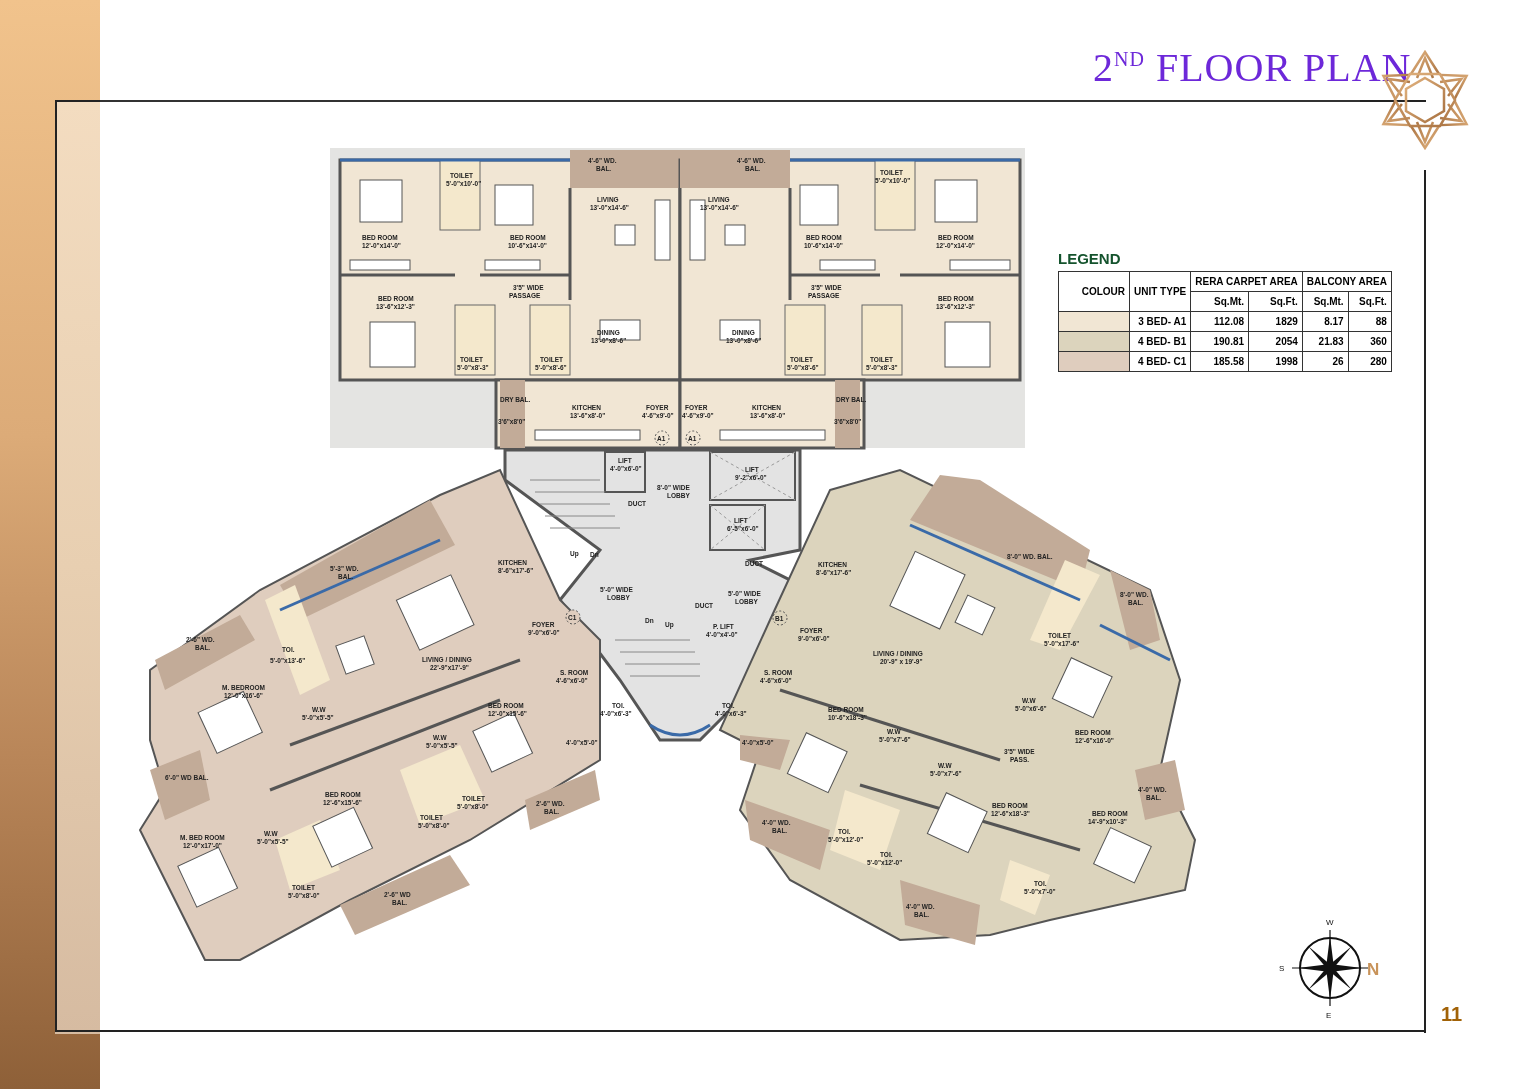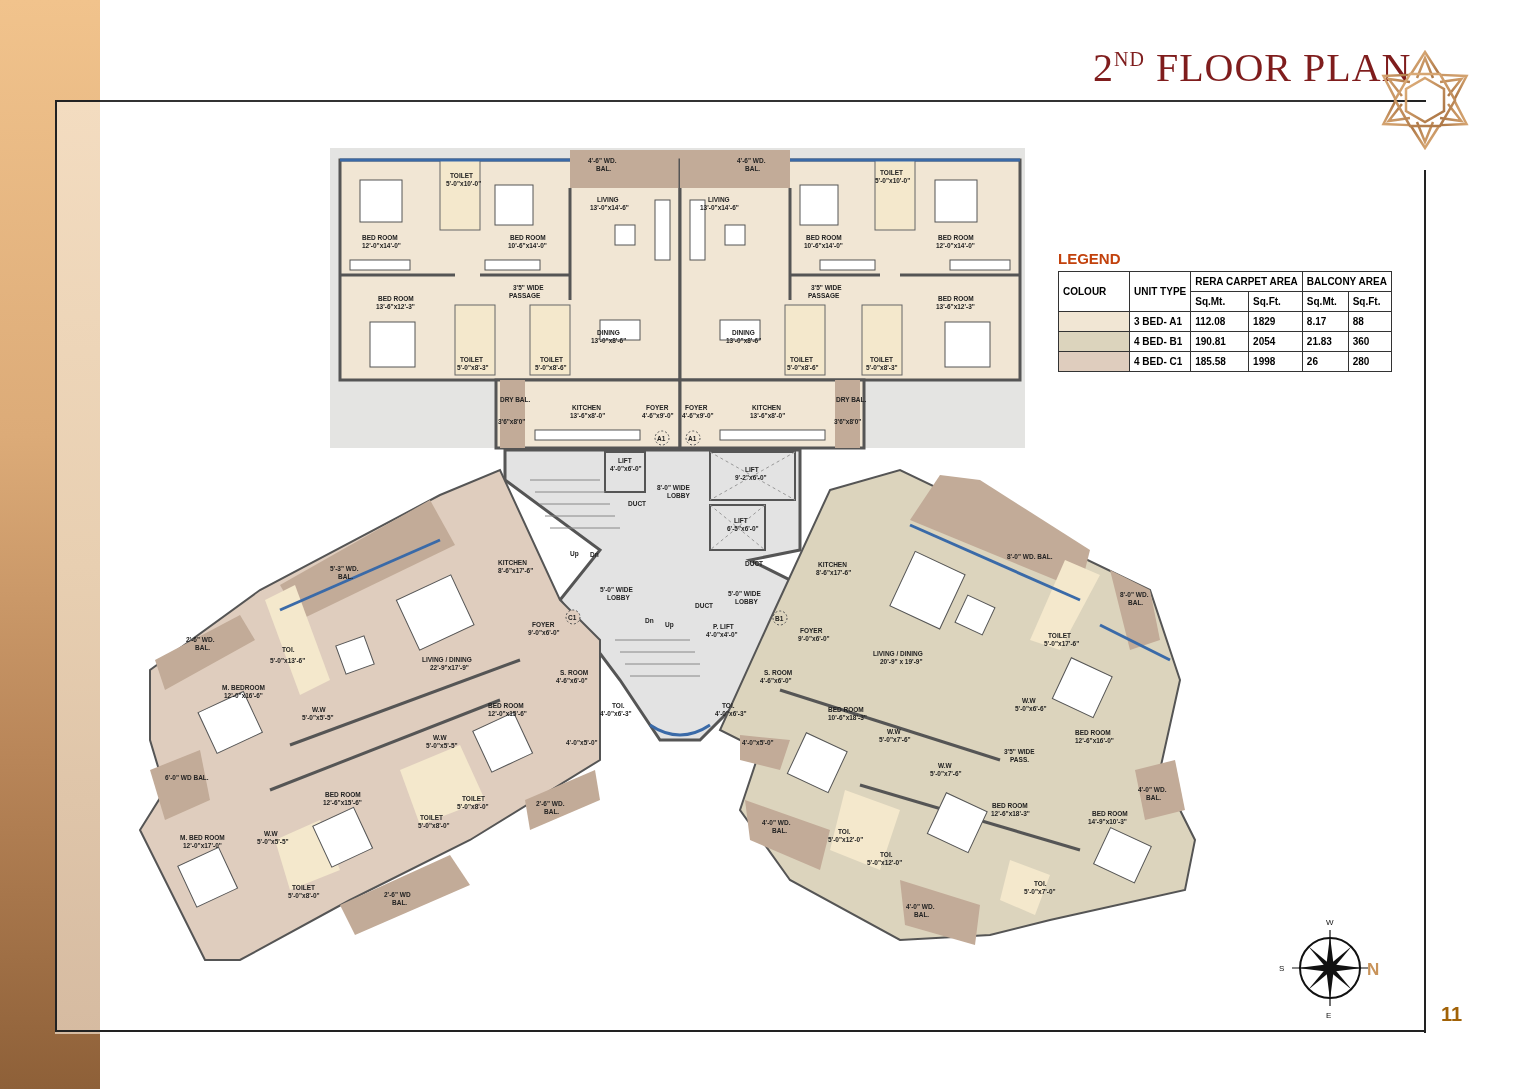--- a/index.html
+++ b/index.html
@@ -1,28 +1,28 @@
 <!DOCTYPE html>
 <html><head>
 <meta charset="utf-8">
 <style>
   html,body{margin:0;padding:0;}
   body{width:1527px;height:1089px;position:relative;background:#fff;overflow:hidden;font-family:"Liberation Sans",sans-serif;}
   .side{position:absolute;left:0;top:0;width:100px;height:1089px;background:linear-gradient(180deg,#f1c38c 0%,#dcab78 40%,#b88558 70%,#8e6038 100%);}
   .side-inner{position:absolute;left:55px;top:100px;width:45px;height:934px;background:linear-gradient(180deg,#f3dcc0 0%,#e8cfb1 50%,#d6bba1 100%);}
   .frame{position:absolute;left:55px;top:100px;width:1371px;height:932px;border-left:2px solid #222;border-top:2px solid #222;border-bottom:2px solid #222;box-sizing:border-box;}
   .frame-right{position:absolute;left:1424px;top:170px;width:2px;height:863px;background:#222;}
-  .title{position:absolute;left:1093px;top:44px;font-family:"Liberation Serif",serif;font-size:40px;letter-spacing:1px;color:#7f1d1d;text-align:center;}
+  .title{position:absolute;left:1093px;top:44px;font-family:"Liberation Serif",serif;font-size:40px;letter-spacing:1px;color:#6d28d9;text-align:center;}
   .title sup{font-size:20px;vertical-align:top;position:relative;top:4px;}
   .title-rule{position:absolute;left:100px;top:100px;width:1260px;height:2px;background:#333;}
   .logo{position:absolute;left:1375px;top:50px;width:100px;height:100px;}
   .legend{position:absolute;left:1058px;top:250px;}
-  .legend h3{margin:0 0 4px 0;font-size:15px;font-weight:bold;color:#c2410c;}
+  .legend h3{margin:0 0 4px 0;font-size:15px;font-weight:bold;color:#14532d;}
   .legend table{border-collapse:collapse;font-size:10px;font-weight:bold;}
-  .legend td,.legend th{border:1.5px solid #333;text-align:left;padding:2px 4px;height:15px;}
+  .legend td,.legend th{border:1.5px solid #333;text-align:right;padding:2px 4px;height:15px;}
   .legend th{font-weight:bold;}
   .sw{width:62px;}
   .plan{position:absolute;left:120px;top:140px;width:1080px;height:860px;}
   .compass{position:absolute;left:1275px;top:912px;width:110px;height:110px;}
   .pagenum{position:absolute;left:1441px;top:1003px;font-size:20px;font-weight:bold;color:#a16207;}
   .lbl{font-family:"Liberation Sans",sans-serif;font-size:6.5px;font-weight:bold;fill:#222;}
 </style>
 </head>
 <body>
 

